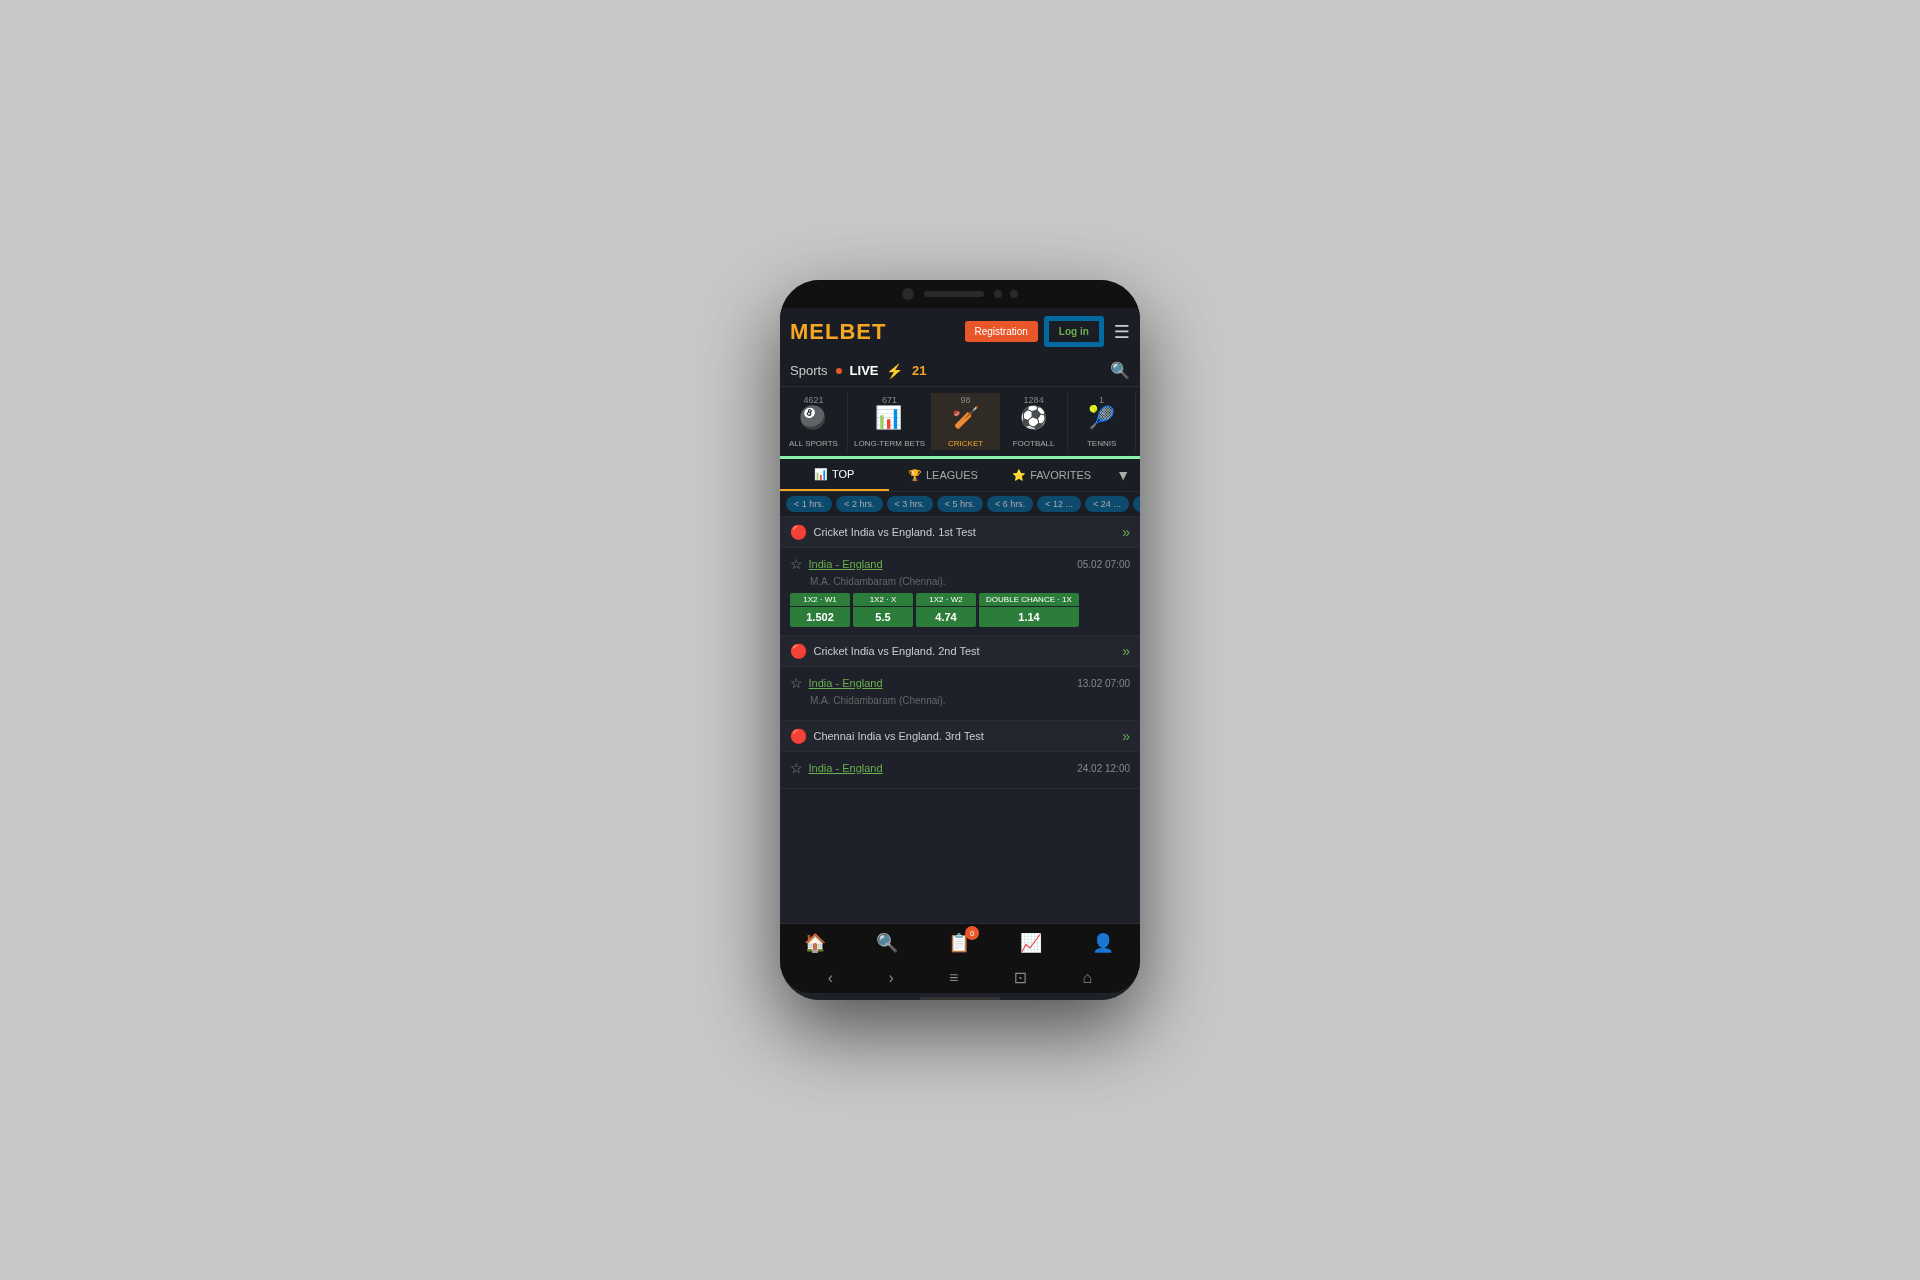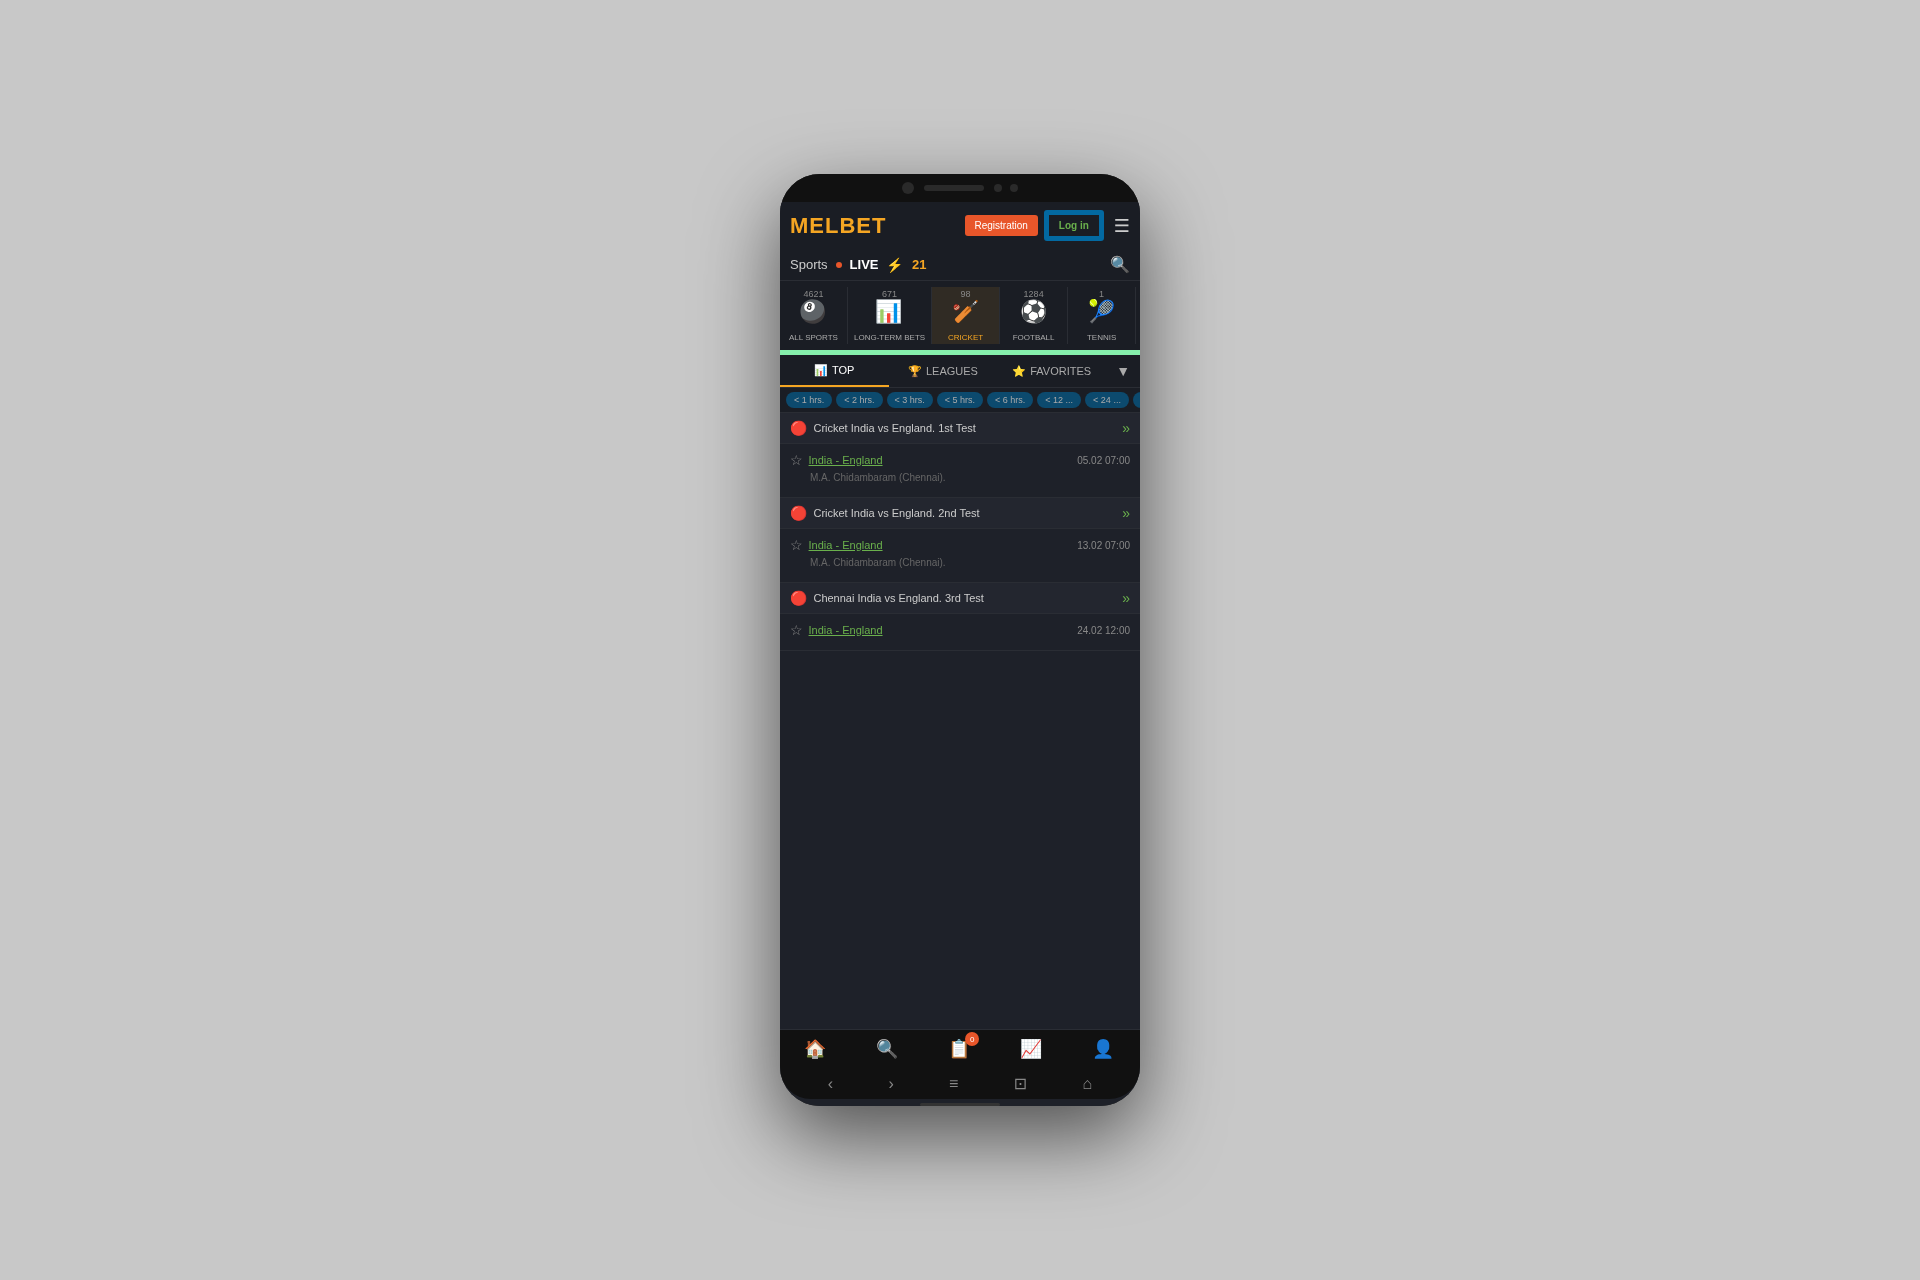--- a/index.html
+++ b/index.html
@@ -7,21 +7,21 @@
       background: #c8c8c8;
       display: flex;
       justify-content: center;
       align-items: center;
       min-height: 100vh;
       font-family: Arial, sans-serif;
     }
 
     .phone-outer {
       width: 360px;
-      height: 932px;
+      height: 720px;
       background: #1a1a1a;
       border-radius: 40px;
       position: relative;
       box-shadow: 0 30px 80px rgba(0,0,0,0.6), inset 0 0 0 2px #3a3a3a;
       display: flex;
       flex-direction: column;
       align-items: center;
       overflow: hidden;
     }
 
@@ -154,21 +154,21 @@
       font-size: 16px;
       cursor: pointer;
     }
 
     
     .sport-categories {
       background: #1a1d24;
       display: flex;
       overflow-x: auto;
       padding: 6px 0;
-      border-bottom: 5px solid #86efac;
+      border-bottom: 3px solid #86efac;
       scrollbar-width: none;
     }
     .sport-categories::-webkit-scrollbar { display: none; }
     .sport-item {
       display: flex;
       flex-direction: column;
       align-items: center;
       min-width: 68px;
       padding: 2px 6px;
       cursor: pointer;
@@ -526,20 +526,38 @@
       </div>
       <div class="match-card">
         <div class="match-header">
           <div class="match-header-left">
             <span class="star-icon">☆</span>
             <span class="match-name">India - England</span>
           </div>
           <span class="match-time">05.02 07:00</span>
         </div>
         <div class="match-venue">M.A. Chidambaram (Chennai).</div>
+        <div class="odds-row">
+          <div class="odds-group">
+            <div class="odds-label">1X2 · W1</div>
+            <div class="odds-value">1.502</div>
+          </div>
+          <div class="odds-group">
+            <div class="odds-label">1X2 · X</div>
+            <div class="odds-value">5.5</div>
+          </div>
+          <div class="odds-group">
+            <div class="odds-label">1X2 · W2</div>
+            <div class="odds-value">4.74</div>
+          </div>
+          <div class="odds-group">
+            <div class="odds-label wide">DOUBLE CHANCE · 1X</div>
+            <div class="odds-value">1.14</div>
+          </div>
+        </div>
       </div>
 
       <div class="league-header">
         <div class="league-header-left">
           <span class="league-flag">🔴</span>
           <span class="league-name">Cricket India vs England. 2nd Test</span>
         </div>
         <span class="league-arrow">»</span>
       </div>
       <div class="match-card">

